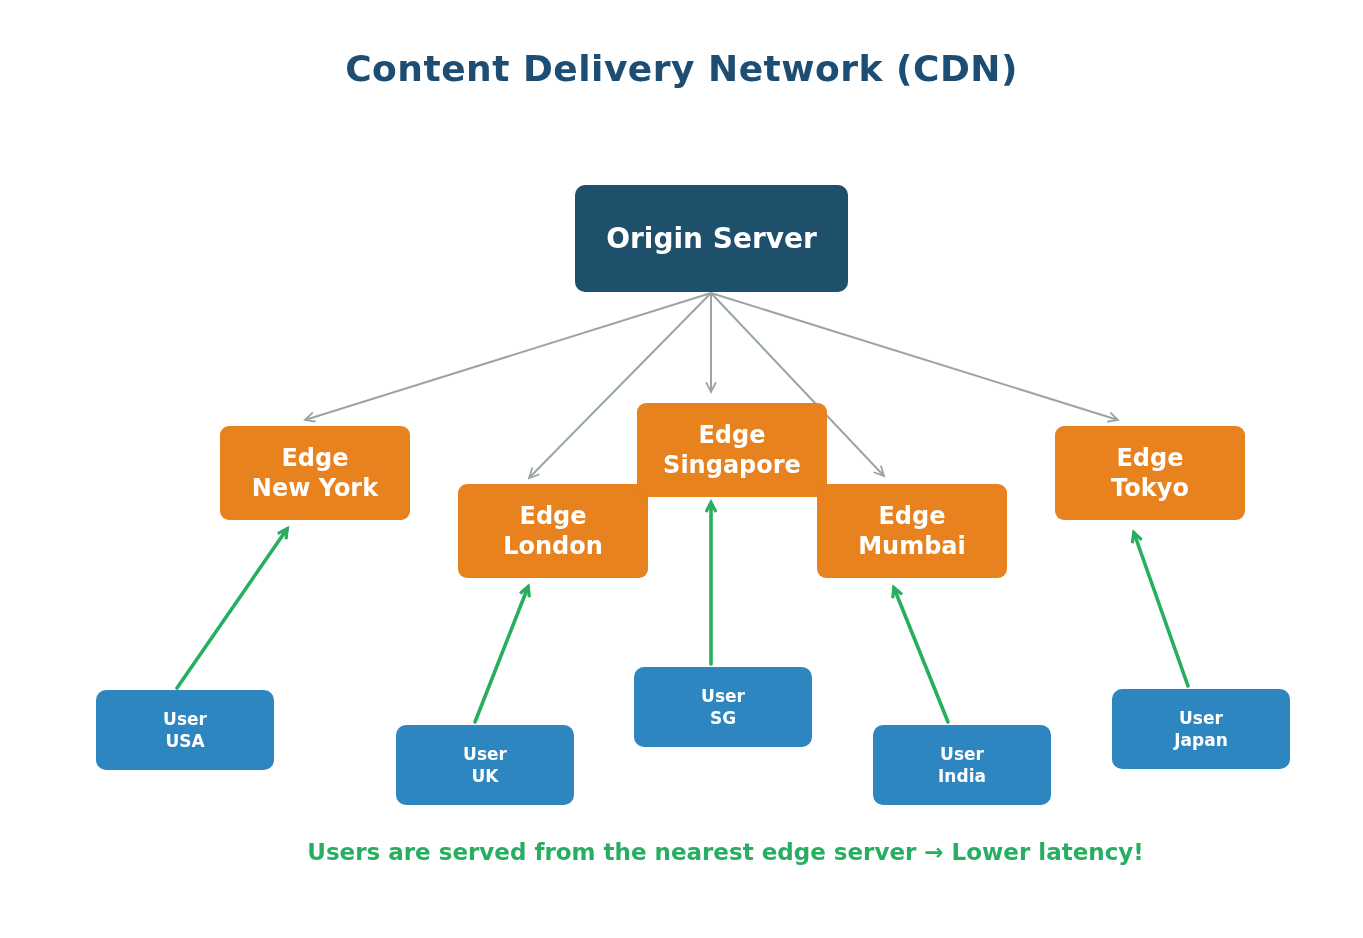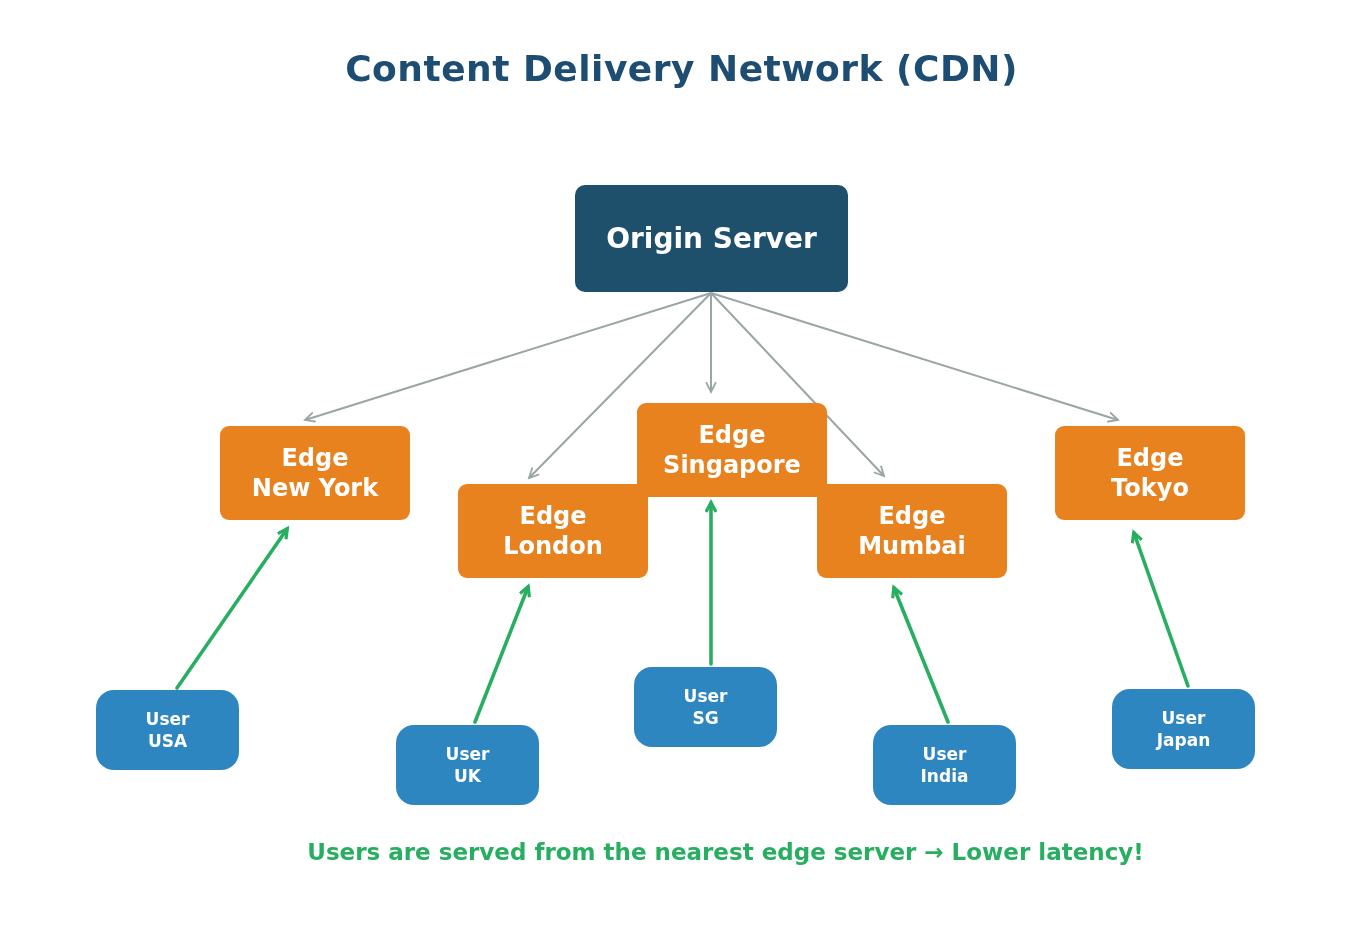--- a/index.html
+++ b/index.html
@@ -71,24 +71,24 @@
     line-height: 1.26;
     width: 190px; height: 94px; margin-left: 21px;
   }
   .edge-ny        { left: 199px;  top: 426px; }
   .edge-london    { left: 437px;  top: 484px; }
   .edge-singapore { left: 616px;  top: 403px; }
   .edge-mumbai    { left: 796px;  top: 484px; }
   .edge-tokyo     { left: 1034px; top: 426px; }
   .user {
     background: var(--user-box);
-    border-radius: 18px;
+    border-radius: 10px;
     font-size: 17px;
     line-height: 1.3;
-    width: 143px; height: 80px;
+    width: 178px; height: 80px;
   }
   .user-usa   { left: 96px;   top: 690px; }
   .user-uk    { left: 396px;  top: 725px; }
   .user-sg    { left: 634px;  top: 667px; }
   .user-india { left: 873px;  top: 725px; }
   .user-japan { left: 1112px; top: 689px; }
   .caption {
     position: absolute;
     top: 839px;
     left: 0;

